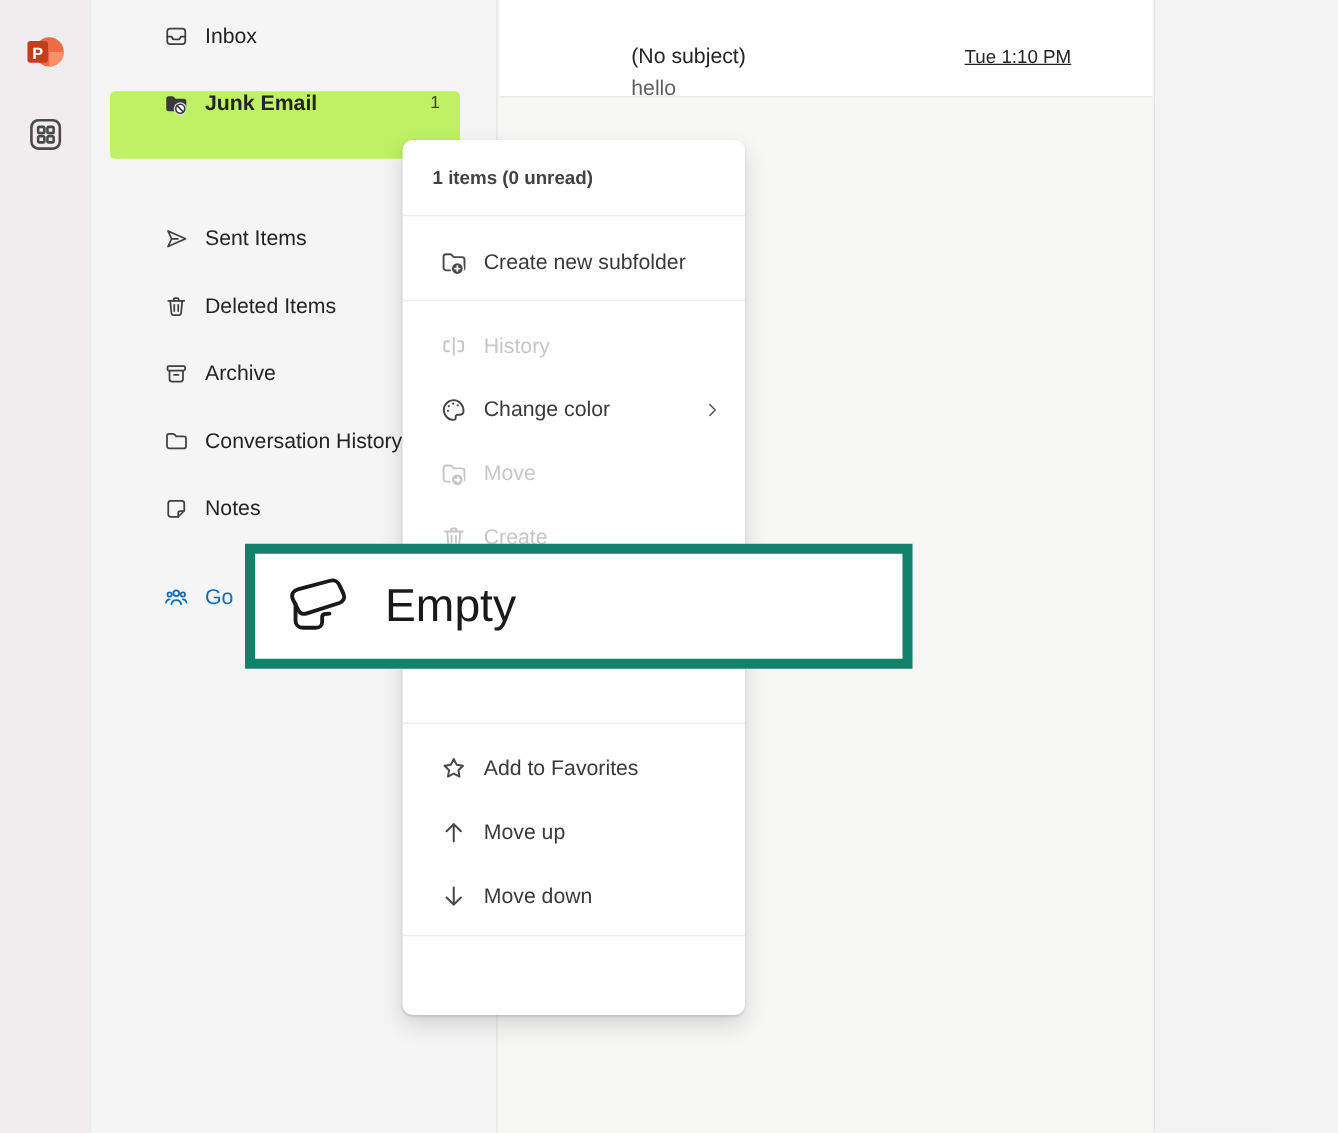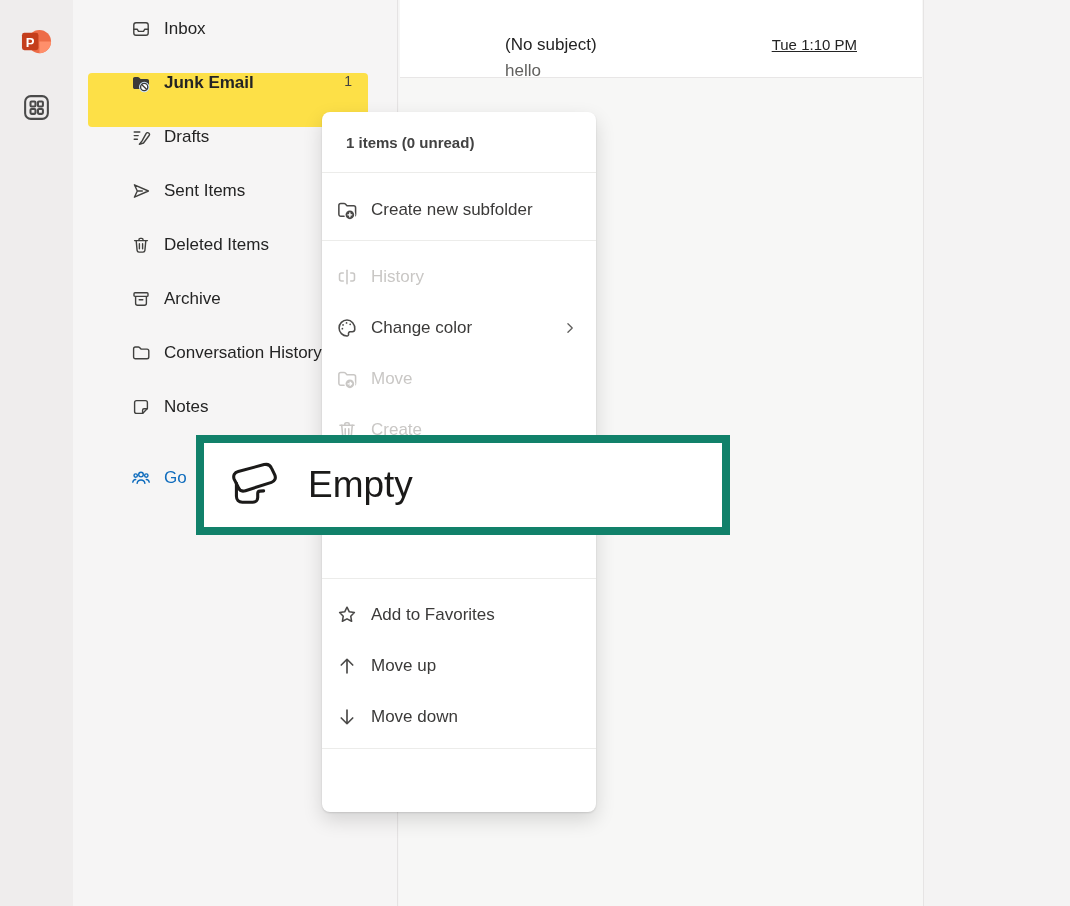--- a/index.html
+++ b/index.html
@@ -17,21 +17,21 @@
   .rail-btn.grid{top:92px;color:#4a4a4a;}
 
   
   .folder-pane{position:absolute;left:73px;top:0;width:325px;height:906px;
     background:#f6f5f5;border-right:1px solid #e5e3e3;box-sizing:border-box;}
   .frow{position:absolute;left:15px;width:280px;height:54px;display:flex;align-items:flex-start;
     gap:13px;padding:0 16px 0 43px;box-sizing:border-box;border-radius:4px;
     font-size:17px;color:#242424;cursor:pointer;}
   .frow .ficon{width:20px;height:20px;flex:0 0 20px;color:#40403e;}
   .frow .flabel{white-space:nowrap;}
-  .frow.selected{background:#fde047;}
+  .frow.selected{background:#bef264;}
   .frow.selected .flabel{font-weight:700;}
   .fcount{margin-left:auto;font-size:14px;color:#424242;}
   .frow.go{color:#0f6cbd;}
   .frow.go .ficon{color:#0f6cbd;}
 
   
   .list-pane{position:absolute;left:399px;top:0;width:525px;height:906px;
     background:#f7f7f6;border-right:1px solid #e6e4e4;box-sizing:border-box;}
   .email-card{position:absolute;left:1px;top:0;width:522px;height:78px;background:#ffffff;
     border-bottom:1px solid #e8e6e6;box-sizing:border-box;padding:11px 24px 0 105px;cursor:pointer;}
@@ -43,21 +43,21 @@
   
   .reading-pane{position:absolute;left:924px;top:0;width:146px;height:906px;background:#f4f3f3;}
 
   
   .context-menu{position:absolute;left:322px;top:112px;width:274px;height:700px;background:#fff;
     border-radius:8px;box-shadow:0 1px 2px rgba(0,0,0,.12),0 8px 20px rgba(0,0,0,.14);z-index:5;}
   .menu-header{position:absolute;top:0;left:24px;height:60px;line-height:62px;
     font-size:15px;font-weight:700;color:#424242;white-space:nowrap;}
   .mdiv{position:absolute;left:0;right:0;height:1px;background:#ececea;}
   .mrow{position:absolute;left:0;right:0;height:51px;display:flex;align-items:center;gap:13px;
-    padding-left:14px;font-size:17px;color:#3b3a39;cursor:pointer;}
+    padding-left:30px;font-size:17px;color:#3b3a39;cursor:pointer;}
   .mrow .micon{width:22px;height:22px;flex:0 0 22px;color:#4a4948;}
   .mrow.disabled{color:#c9c7c5;cursor:default;}
   .mrow.disabled .micon{color:#c9c7c5;}
   .chevron{position:absolute;right:18px;width:16px;height:16px;color:#5f5e5c;}
   .mlabel{white-space:nowrap;}
 
   
   .annotation-box{position:absolute;left:196px;top:435px;width:534px;height:100px;box-sizing:border-box;
     background:#ffffff;border:8px solid #11816a;z-index:10;
     display:flex;align-items:center;gap:24px;padding-left:22px;cursor:pointer;}
@@ -105,29 +105,20 @@
         <path fill="#3b3a39" d="M2 5.8C2 4.8 2.8 4 3.8 4h3.1c.5 0 .9.2 1.2.5l1.5 1.5h6.6c1 0 1.8.8 1.8 1.8v6.4c0 1-.8 1.8-1.8 1.8H3.8c-1 0-1.8-.8-1.8-1.8z"></path>
         <circle cx="13.2" cy="14" r="5.2" fill="#cfe4fa"></circle>
         <circle cx="13.2" cy="14" r="3.6" fill="#ffffff" stroke="#3b3a39" stroke-width="1.3"></circle>
         <path d="M10.9 11.7l4.6 4.6" stroke="#3b3a39" stroke-width="1.3" stroke-linecap="round"></path>
       </svg>
     </span>
     <span class="flabel">Junk Email</span>
     <span class="fcount">1</span>
   </div>
 
-  <div class="frow" style="top:127px">
-    <span class="ficon">
-      <svg viewBox="0 0 20 20" fill="none" stroke="currentColor" stroke-width="1.4" stroke-linecap="round" stroke-linejoin="round">
-        <path d="M3.2 5h5.6M3.2 8.6h4M3.2 12.2h3.2"></path>
-        <path d="M11.1 13.9l-2.7 3.4 4.1-1.3 5.6-7.5c.6-.8.4-1.9-.4-2.5-.8-.6-1.9-.4-2.5.4z"></path>
-      </svg>
-    </span>
-    <span class="flabel">Drafts</span>
-  </div>
 
   <div class="frow" style="top:181px">
     <span class="ficon">
       <svg viewBox="0 0 20 20" fill="none" stroke="currentColor" stroke-width="1.4" stroke-linecap="round" stroke-linejoin="round">
         <path d="M3.4 16.2l14-6.2-14-6.2 2.9 6.2zM6.3 10h5"></path>
       </svg>
     </span>
     <span class="flabel">Sent Items</span>
   </div>
 

